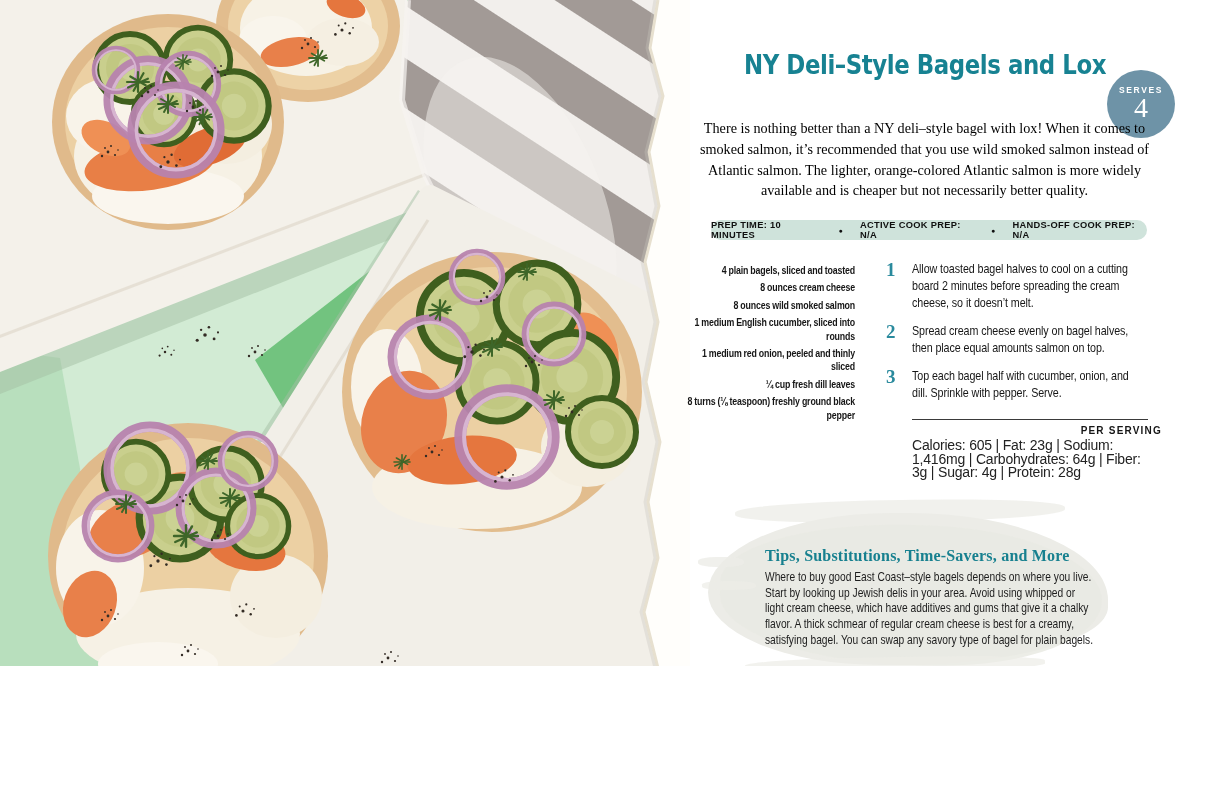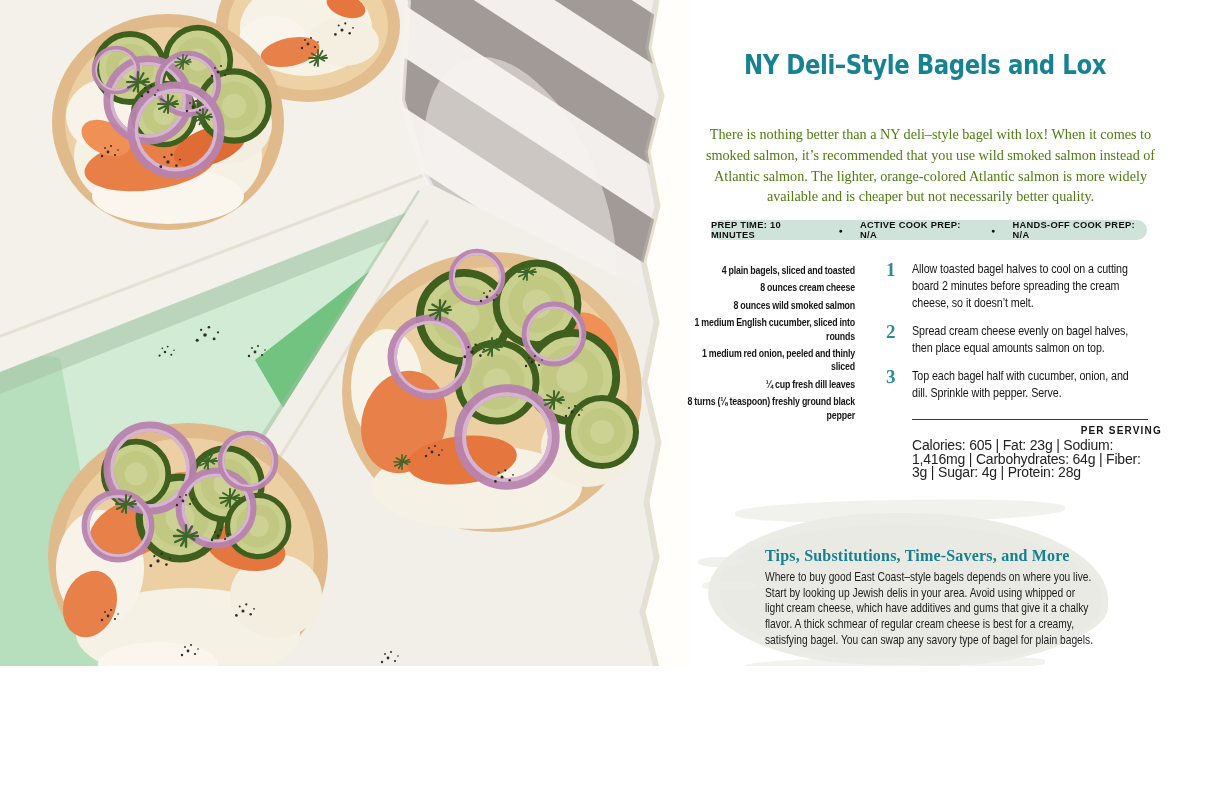--- a/index.html
+++ b/index.html
@@ -8,22 +8,22 @@
   .photo-svg{position:absolute;left:0;top:0;}
 
   
   .title{position:absolute;left:688px;top:50px;width:474px;margin:0;text-align:center;
          font-family:"DejaVu Sans",sans-serif;font-weight:bold;font-size:26px;
          color:#178292;transform:scaleX(.88);transform-origin:50% 0;letter-spacing:-.5px;}
   .serves-badge{position:absolute;left:1107px;top:70px;width:68px;height:68px;border-radius:50%;
          background:#6e93a7;color:#fff;text-align:center;}
   .serves-badge .lbl{display:block;margin-top:15px;font-size:8.5px;font-weight:bold;letter-spacing:1.6px;}
   .serves-badge .num{display:block;font-family:"Liberation Serif",serif;font-size:28px;line-height:26px;}
-  .intro{position:absolute;left:695px;top:116px;width:455px;margin:8px;text-align:center;
-         font-family:"Liberation Serif",serif;font-size:14.2px;line-height:20.8px;color:#4d7c0f;}
+  .intro{position:absolute;left:695px;top:116px;width:455px;margin:2px;text-align:center;
+         font-family:"Liberation Serif",serif;font-size:14.2px;line-height:20.8px;color:#000000;}
   .timebar{position:absolute;left:711px;top:220px;width:436px;height:20px;border-radius:10px;
          background:#cfe3db;display:flex;align-items:center;justify-content:center;gap:17px;
          font-size:9.3px;font-weight:bold;letter-spacing:.3px;color:#101010;}
   .timebar .dot{font-size:7px;}
   .ingredients{position:absolute;left:655px;top:264px;width:200px;text-align:right;
          transform:scaleX(.84);transform-origin:100% 0;
          font-size:10.5px;line-height:13.4px;font-weight:bold;letter-spacing:-.2px;word-spacing:-.3px;}
   .ingredients .ing{margin-bottom:4px;}
   .steps{position:absolute;left:886px;top:261px;width:276px;}
   .step{display:flex;margin-bottom:11px;}
@@ -234,20 +234,24 @@
 
     <g>
       <path d="M658,0 L650,48 L663,96 L649,152 L659,206 L645,262 L658,322 L646,382 L660,442 L648,502 L658,558 L644,612 L658,668 L646,722 L656,778 L652,800 L690,800 L690,0 Z" fill="#fffefb"></path>
       <path d="M658,0 L650,48 L663,96 L649,152 L659,206 L645,262 L658,322 L646,382 L660,442 L648,502 L658,558 L644,612 L658,668 L646,722 L656,778 L652,800" fill="none" stroke="#e7e0cf" stroke-width="3"></path>
       <path d="M655,0 L647,48 L660,96 L646,152 L656,206 L642,262 L655,322 L643,382 L657,442 L645,502 L655,558 L641,612 L655,668 L643,722 L653,778 L649,800" fill="none" stroke="#c9c5bd" stroke-width="3" opacity="0.35"></path>
     </g>
   </svg>
 
   <h1 class="title">NY Deli–Style Bagels and Lox</h1>
 
+  <div class="serves-badge">
+    <span class="lbl">SERVES</span>
+    <span class="num">4</span>
+  </div>
 
   <p class="intro">There is nothing better than a NY deli–style bagel with lox! When it comes to smoked salmon, it’s recommended that you use wild smoked salmon instead of Atlantic salmon. The lighter, orange-colored Atlantic salmon is more widely available and is cheaper but not necessarily better quality.</p>
 
   <div class="timebar">
     <span>PREP TIME: 10 MINUTES</span>
     <span class="dot">●</span>
     <span>ACTIVE COOK PREP: N/A</span>
     <span class="dot">●</span>
     <span>HANDS-OFF COOK PREP: N/A</span>
   </div>

